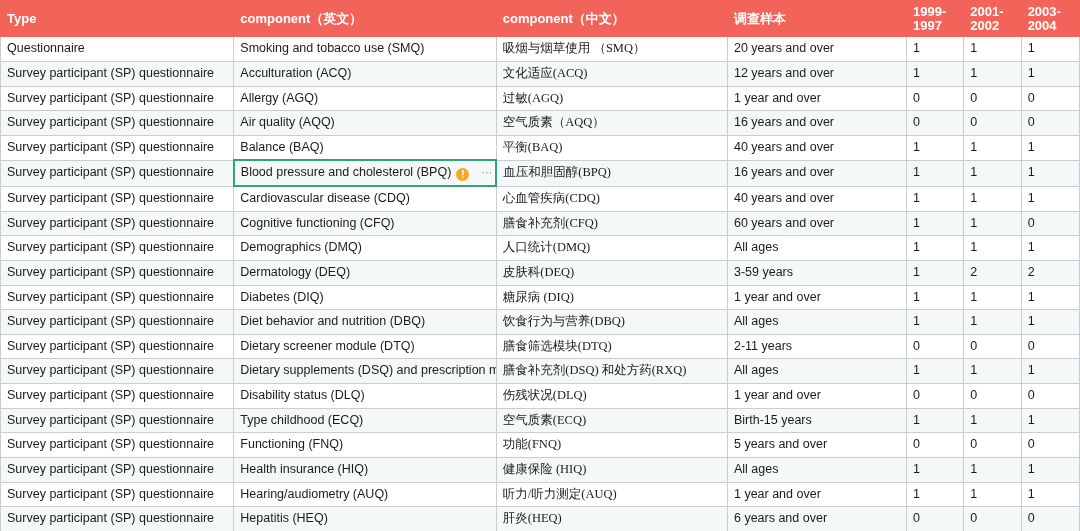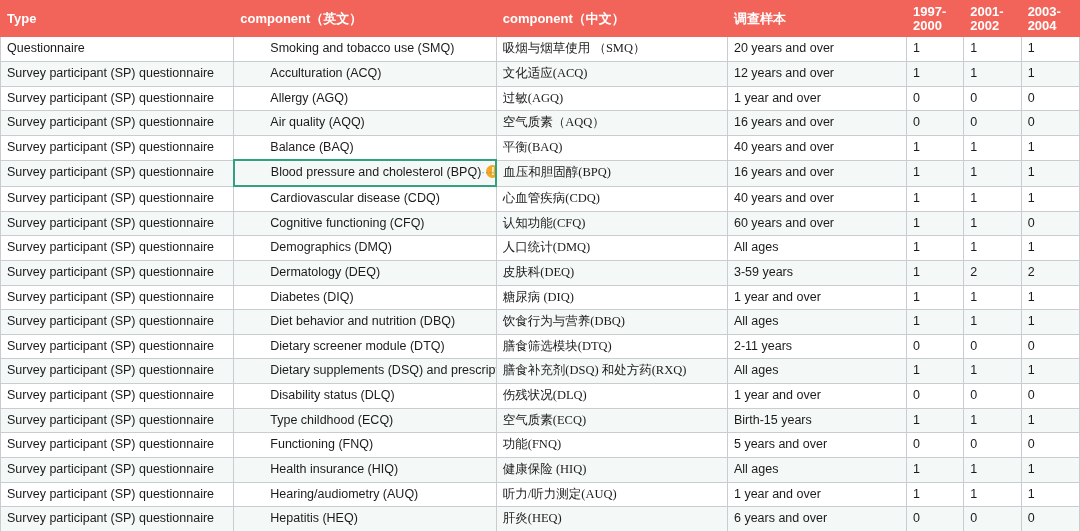--- a/index.html
+++ b/index.html
@@ -54,23 +54,22 @@
   col.c-y2     { width: 55px; }
   col.c-y3     { width: 56px; }
 
   td.num { text-align: left; padding-left: 8px; }
   tr.r-alt td { background: #f4f8f7; }
   tr.r-plain td { background: #ffffff; }
 
   td.cell-en { position: relative; }
   .en-inner {
     display: flex;
-    align-items: flex-start;
+    align-items: flex-end;
     gap: 5px;
-    margin-left: 30px;
   }
   .en-text { flex: 0 0 auto; }
   .warn-icon {
     display: inline-block;
     width: 13px;
     height: 13px;
     border-radius: 50%;
     background: #f5a623;
     color: #ffffff;
     font-size: 10px;
@@ -106,21 +105,21 @@
     <col class="c-y1">
       <col class="c-y2">
       <col class="c-y3">
   </colgroup>
   <thead>
     <tr>
       <th>Type</th>
       <th>component（英文）</th>
       <th>component（中文）</th>
       <th>调查样本</th>
-      <th class="hdr-year">1997-2000</th>
+      <th class="hdr-year">1999-1997</th>
       <th class="hdr-year">2001-2002</th>
       <th class="hdr-year">2003-2004</th>
     </tr>
   </thead>
   <tbody id="tbody">
       <tr class="r-plain">
         <td>Questionnaire</td>
         <td class="cell-en">
           <div class="en-inner">
             <span class="en-text">Smoking and tobacco use (SMQ)</span>
@@ -212,21 +211,21 @@
         <td class="num">1</td>
         <td class="num">1</td>
       </tr>
       <tr class="r-alt">
         <td>Survey participant (SP) questionnaire</td>
         <td class="cell-en">
           <div class="en-inner">
             <span class="en-text">Cognitive functioning (CFQ)</span>
           </div>
         </td>
-        <td class="zh">认知功能(CFQ)</td>
+        <td class="zh">膳食补充剂(CFQ)</td>
         <td>60 years and over</td>
         <td class="num">1</td>
         <td class="num">1</td>
         <td class="num">0</td>
       </tr>
       <tr class="r-plain">
         <td>Survey participant (SP) questionnaire</td>
         <td class="cell-en">
           <div class="en-inner">
             <span class="en-text">Demographics (DMQ)</span>

